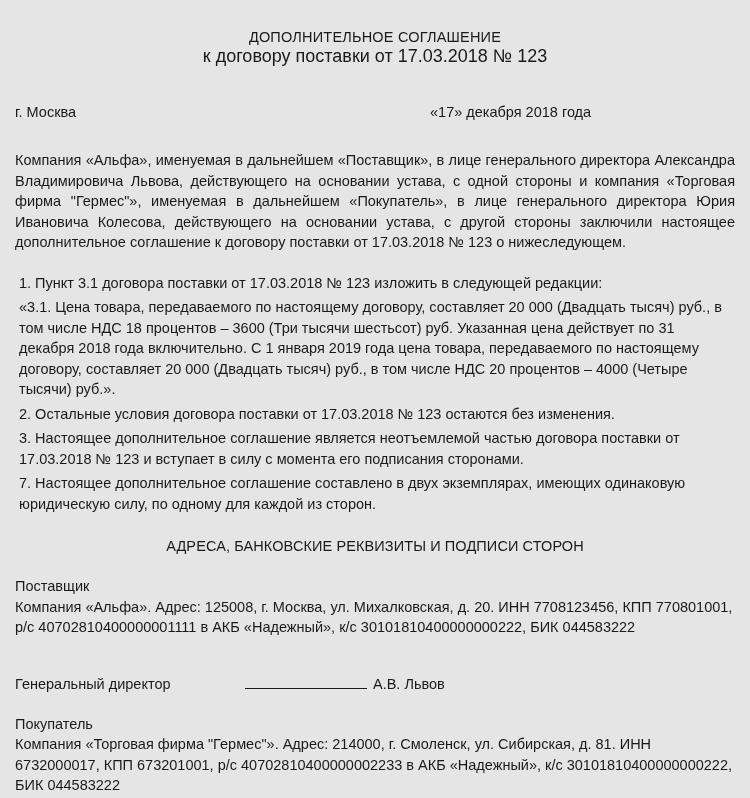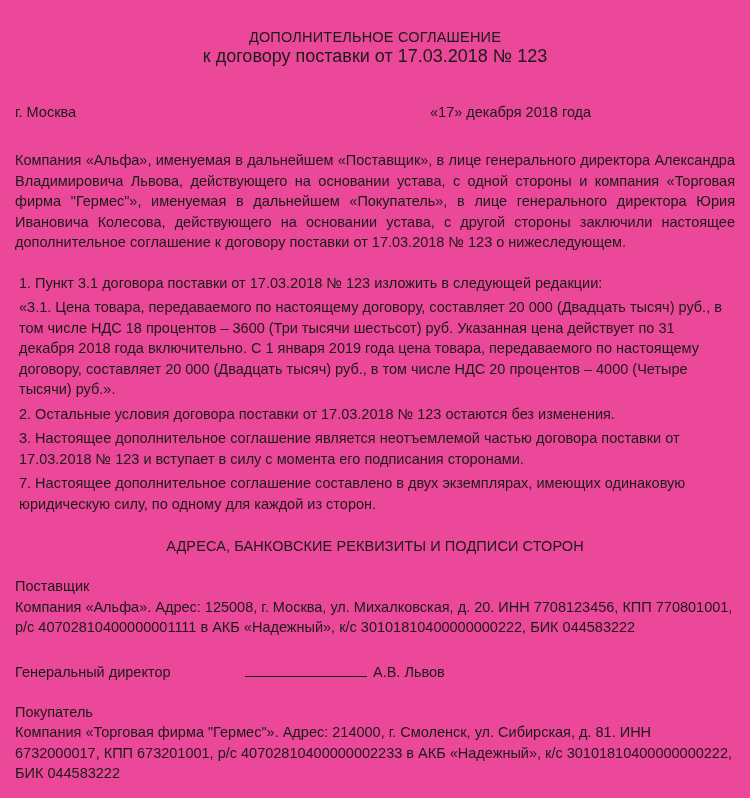--- a/index.html
+++ b/index.html
@@ -14,21 +14,21 @@
     color: #1a1a1a;
     -webkit-font-smoothing: antialiased;
   }
 
   .page {
     position: relative;
     width: 750px;
     height: 798px;
     box-sizing: border-box;
     padding: 28px 15px 0 15px;
-    background: #ec4899;
+    background: #e5e5e5;
   }
 
   
   .title-block {
     text-align: center;
     margin: 0 0 2px 0;
   }
   .title-main {
     font-size: 14.5px;
     line-height: 19px;
@@ -105,21 +105,21 @@
   .party-details {
     font-size: 14.5px;
     line-height: 20.5px;
     text-align: left;
   }
 
   
   .signature-row {
     display: flex;
     align-items: baseline;
-    margin-top: 24px;
+    margin-top: 36px;
     font-size: 14.5px;
     line-height: 20px;
   }
   .sig-title {
     width: 230px;
     flex: 0 0 230px;
     white-space: nowrap;
   }
   .sig-rule {
     flex: 0 0 122px;

